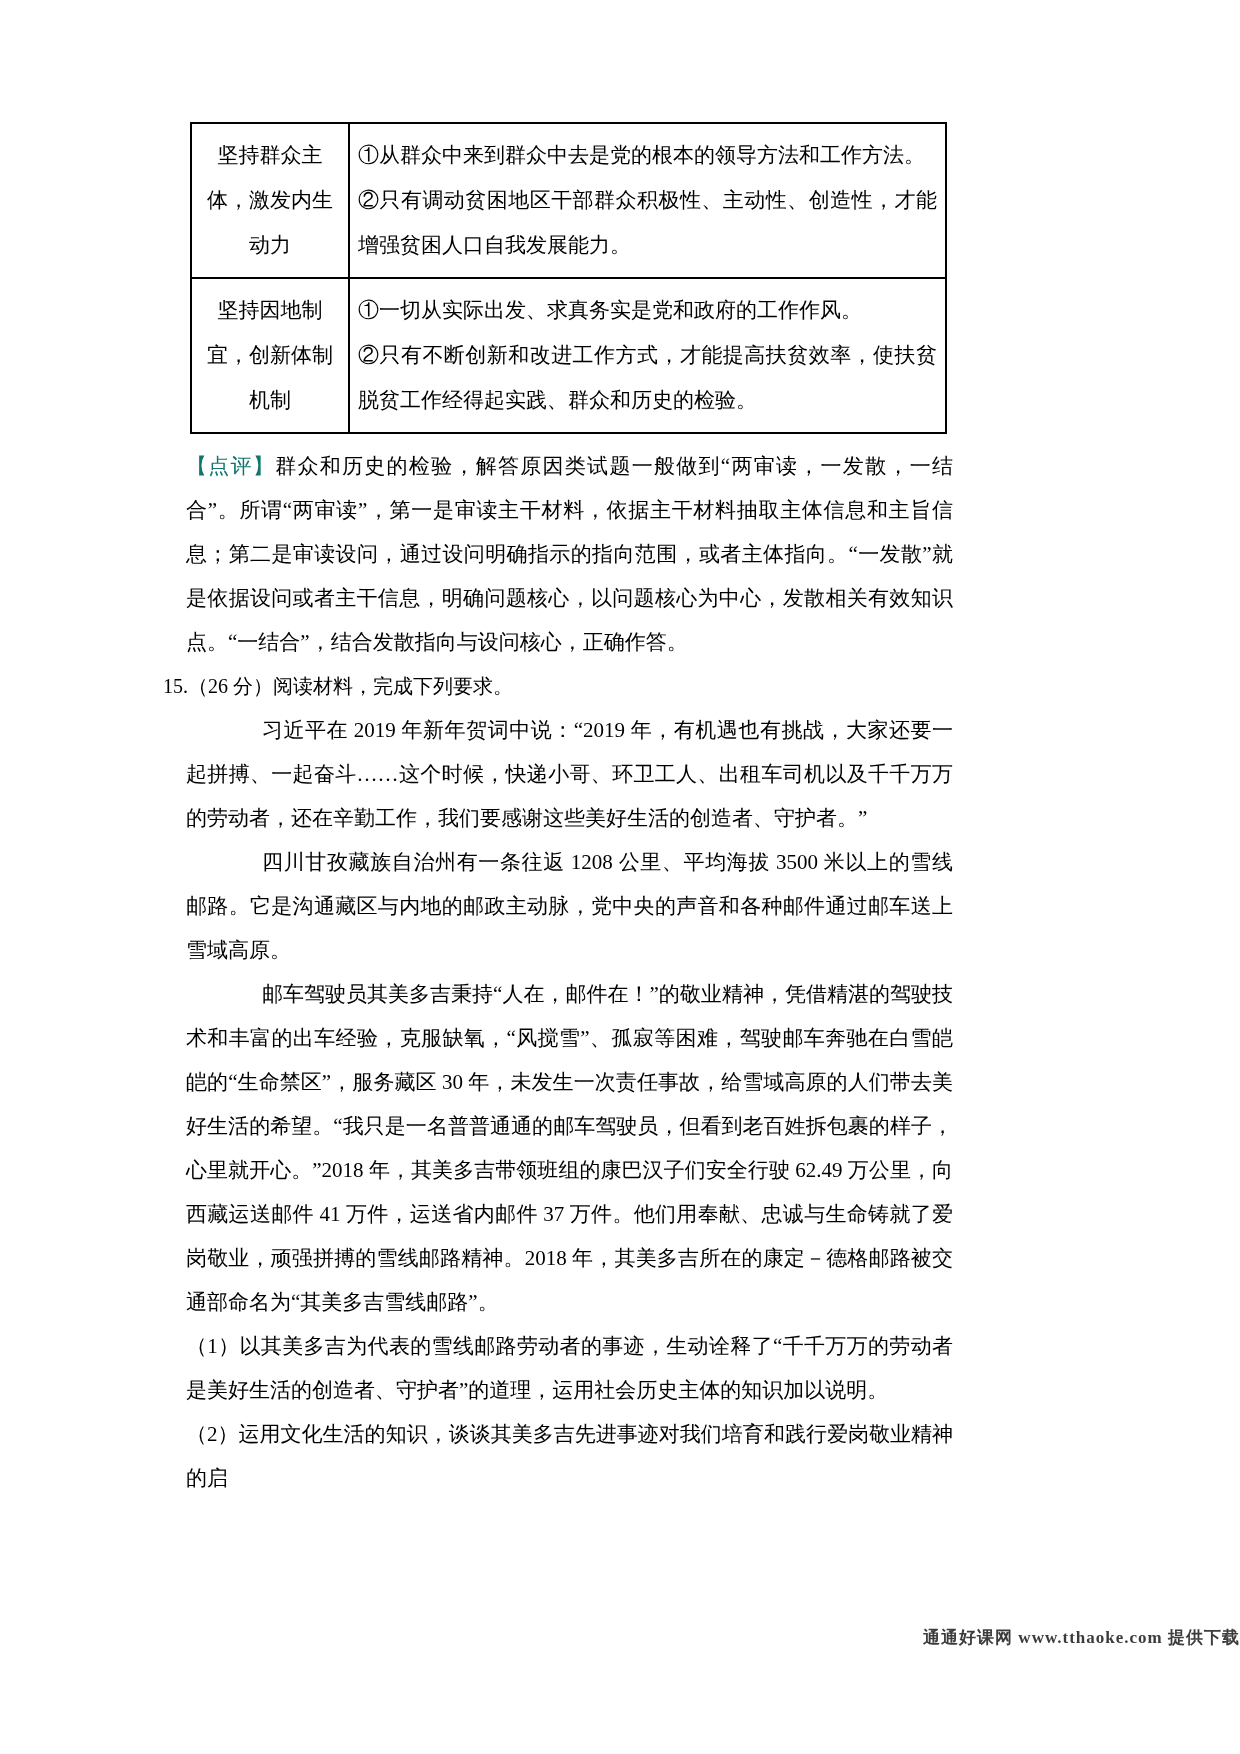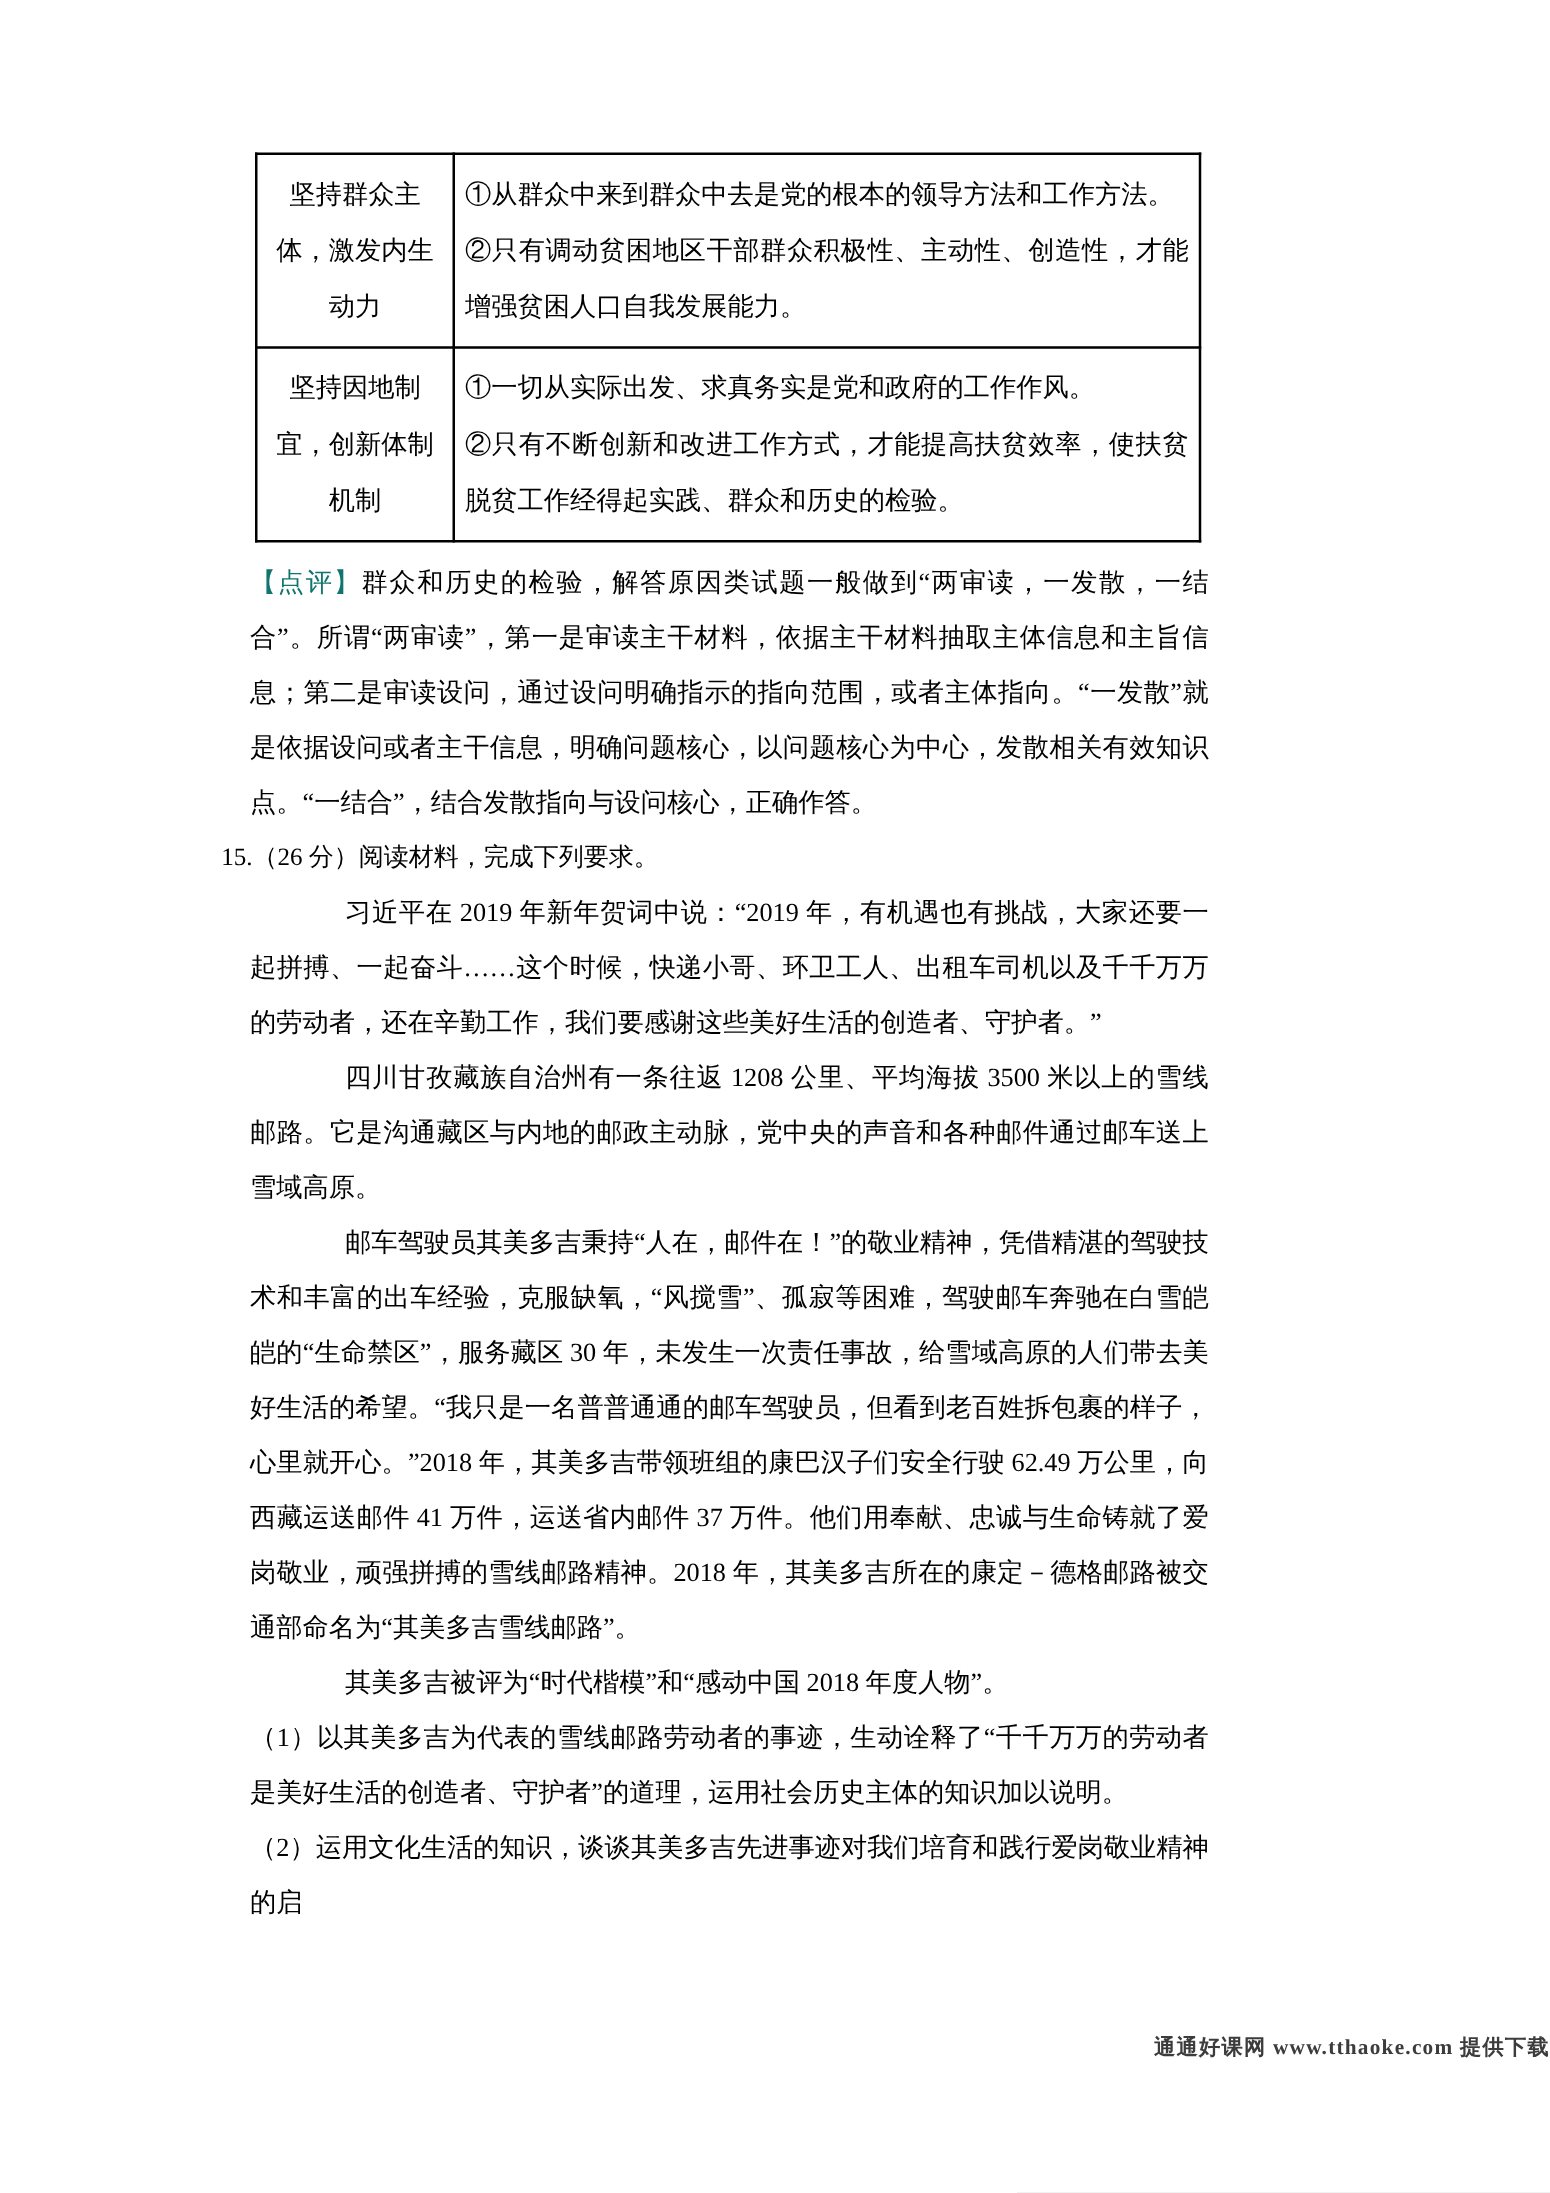--- a/index.html
+++ b/index.html
@@ -8,21 +8,21 @@
     width: 1240px;
     height: 1754px;
     margin: 0 auto;
     background: #ffffff;
     font-family: "Liberation Serif", "DejaVu Serif", serif;
     color: #000000;
     overflow: hidden;
   }
   .content {
     position: absolute;
-    left: 177px;
+    left: 163px;
     top: 122px;
     width: 790px;
   }
   table.reason-table {
     border-collapse: collapse;
     margin-left: 27px;
     width: 757px;
     table-layout: fixed;
   }
   table.reason-table td {
@@ -94,21 +94,20 @@
       </tbody>
     </table>
 
     <p class="para comment"><span class="tag">【点评】</span><span>群众和历史的检验，解答原因类试题一般做到“两审读，一发散，一结合”。所谓“两审读”，第一是审读主干材料，依据主干材料抽取主体信息和主旨信息；第二是审读设问，通过设问明确指示的指向范围，或者主体指向。“一发散”就是依据设问或者主干信息，明确问题核心，以问题核心为中心，发散相关有效知识点。“一结合”，结合发散指向与设问核心，正确作答。</span></p>
 
     <p class="q-heading">15.（26 分）阅读材料，完成下列要求。</p>
 
     <p class="para indent">习近平在 2019 年新年贺词中说：“2019 年，有机遇也有挑战，大家还要一起拼搏、一起奋斗……这个时候，快递小哥、环卫工人、出租车司机以及千千万万的劳动者，还在辛勤工作，我们要感谢这些美好生活的创造者、守护者。”</p>
     <p class="para indent">四川甘孜藏族自治州有一条往返 1208 公里、平均海拔 3500 米以上的雪线邮路。它是沟通藏区与内地的邮政主动脉，党中央的声音和各种邮件通过邮车送上雪域高原。</p>
     <p class="para indent">邮车驾驶员其美多吉秉持“人在，邮件在！”的敬业精神，凭借精湛的驾驶技术和丰富的出车经验，克服缺氧，“风搅雪”、孤寂等困难，驾驶邮车奔驰在白雪皑皑的“生命禁区”，服务藏区 30 年，未发生一次责任事故，给雪域高原的人们带去美好生活的希望。“我只是一名普普通通的邮车驾驶员，但看到老百姓拆包裹的样子，心里就开心。”2018 年，其美多吉带领班组的康巴汉子们安全行驶 62.49 万公里，向西藏运送邮件 41 万件，运送省内邮件 37 万件。他们用奉献、忠诚与生命铸就了爱岗敬业，顽强拼搏的雪线邮路精神。2018 年，其美多吉所在的康定－德格邮路被交通部命名为“其美多吉雪线邮路”。</p>
-    <p class="para indent">其美多吉被评为“时代楷模”和“感动中国 2018 年度人物”。</p>
 
     <p class="para">（1）以其美多吉为代表的雪线邮路劳动者的事迹，生动诠释了“千千万万的劳动者是美好生活的创造者、守护者”的道理，运用社会历史主体的知识加以说明。</p>
     <p class="para">（2）运用文化生活的知识，谈谈其美多吉先进事迹对我们培育和践行爱岗敬业精神的启</p>
 
   </div>
 
   <div class="footer">
     <span>通通好课网 www.tthaoke.com 提供下载</span>
   </div>
 </div>

